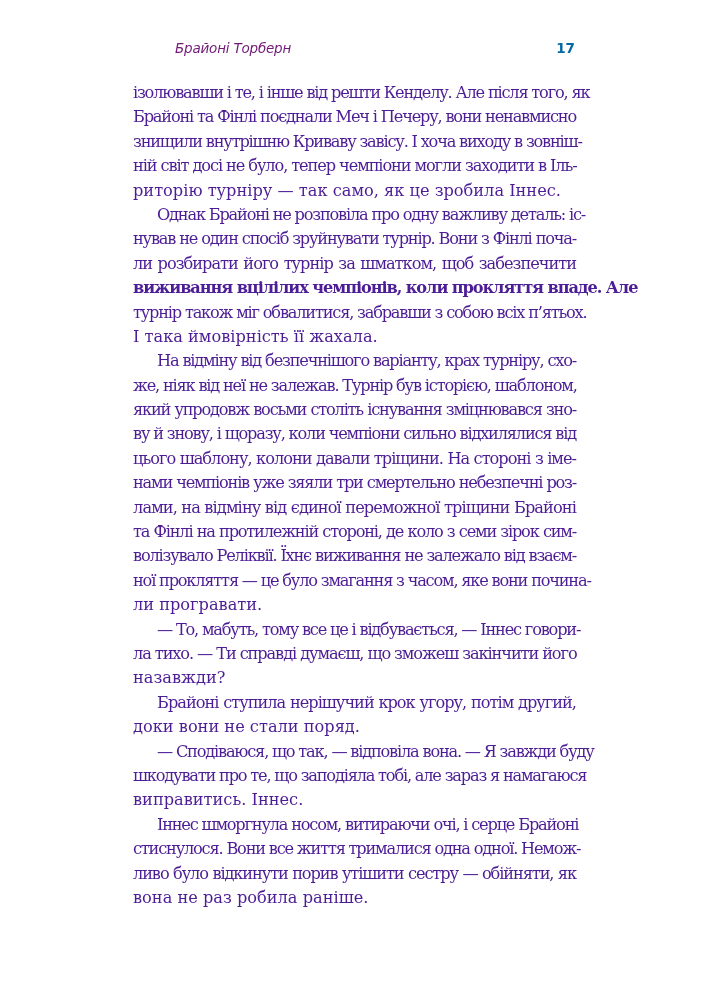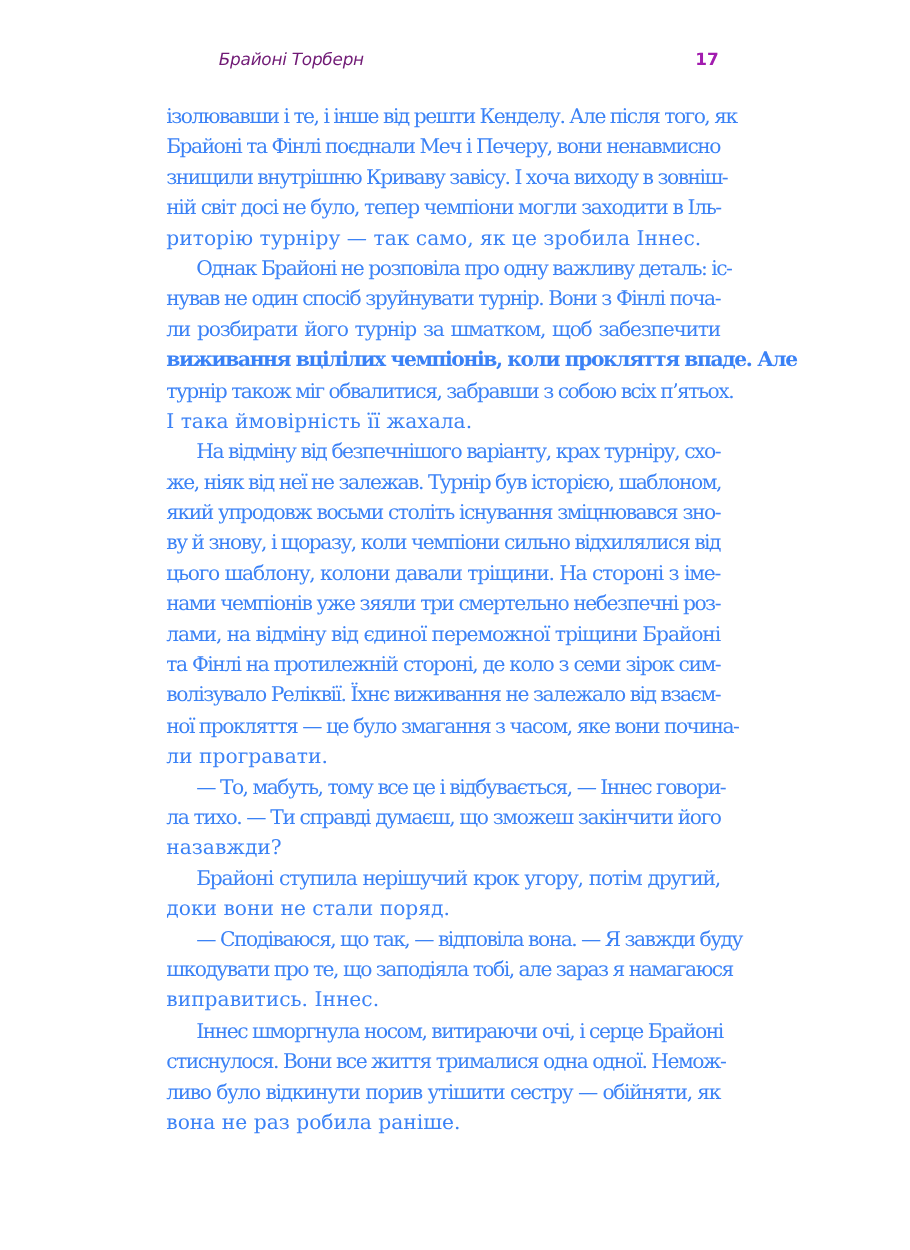--- a/index.html
+++ b/index.html
@@ -1,21 +1,21 @@
 <!DOCTYPE html>
 <html><head>
   <meta charset="utf-8">
   <style>
     html, body { margin: 0; padding: 0; background: #ffffff; }
     body { width: 728px; height: 1000px; position: relative; overflow: hidden; }
     .page { position: absolute; left: 0; top: 0; width: 728px; height: 1000px; background: #ffffff; }
     .running-head { position: absolute; top: 40px; left: 133px; width: 442px; height: 20px; }
     .author { position: absolute; left: 0; top: 0; font-family: "DejaVu Sans", sans-serif; font-style: italic; font-size: 13.5px; color: #701a75; letter-spacing: -0.2px; margin-left: 42px; }
-    .folio { position: absolute; right: 0; top: 0; font-family: "DejaVu Sans", sans-serif; font-size: 13.5px; color: #a21caf; font-weight: bold; }
-    .body-text { position: absolute; top: 81px; left: 133px; width: 443px; font-family: "DejaVu Serif", serif; font-size: 16.2px; line-height: 24.4px; color: #3b82f6; }
+    .folio { position: absolute; right: 0; top: 0; font-family: "DejaVu Sans", sans-serif; font-size: 13.5px; color: #0369a1; font-weight: bold; }
+    .body-text { position: absolute; top: 81px; left: 133px; width: 443px; font-family: "DejaVu Serif", serif; font-size: 16.2px; line-height: 24.4px; color: #4c1d95; }
     .line { display: block; white-space: nowrap; text-align: justify; text-align-last: justify; height: 24.4px; }
     .line.last { text-align-last: left; }
     .line.indent { padding-left: 24px; }
   </style>
 </head>
 <body>
 
 <div class="page">
   <div class="running-head">
     <span class="author">Брайоні Торберн</span>

